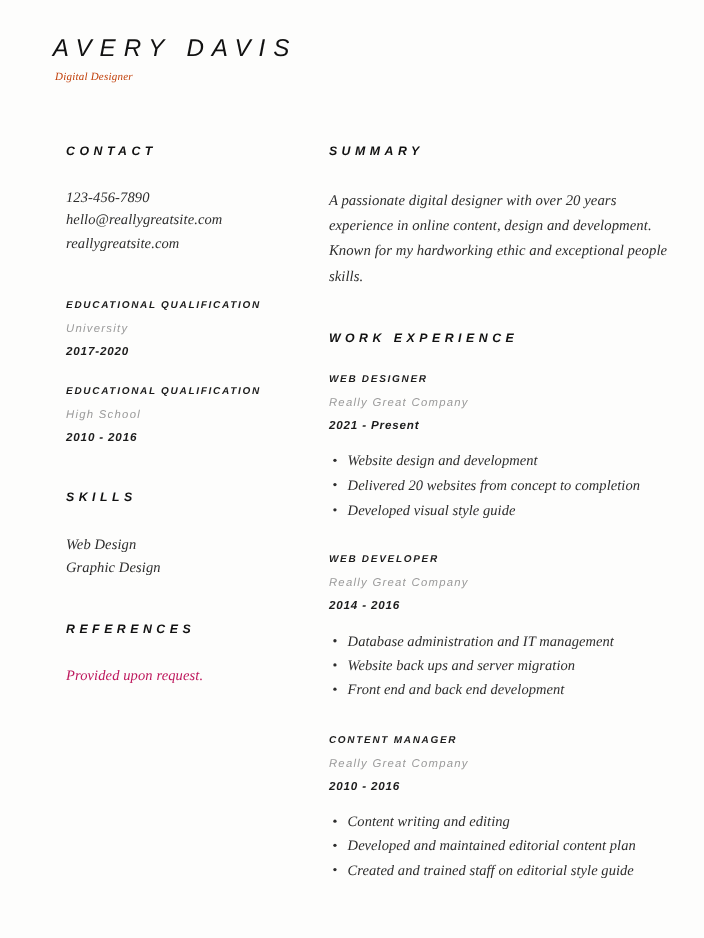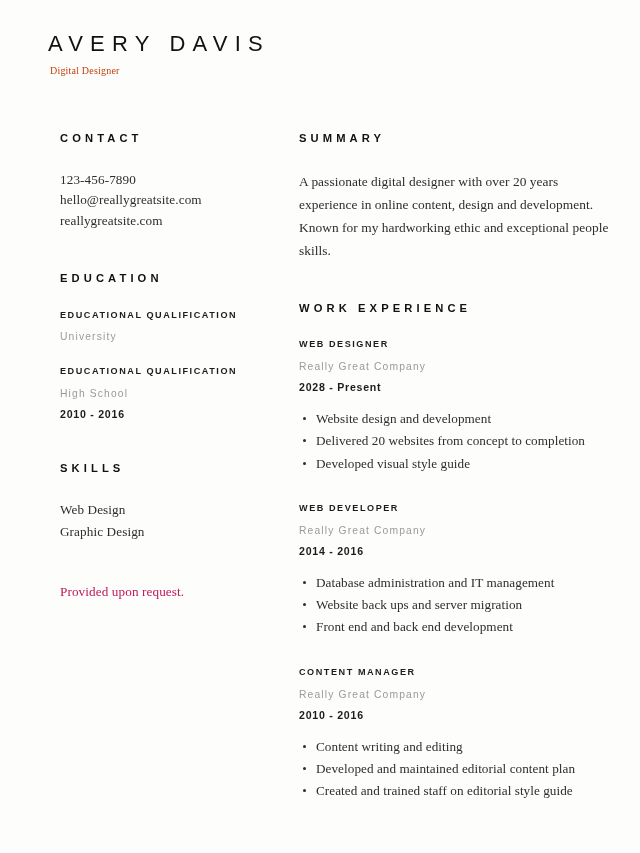--- a/index.html
+++ b/index.html
@@ -15,20 +15,21 @@
     overflow: hidden;
     position: relative;
   }
 
   .page {
     width: 640px;
     height: 608px;
     box-sizing: border-box;
     padding: 32px 30px 0 48px;
     position: relative;
+    font-style: italic;
   }
 
   
   .header {
     margin-bottom: 0;
   }
   .full-name {
     font-family: "Liberation Sans", sans-serif;
     font-size: 22px;
     font-weight: 400;
@@ -205,46 +206,47 @@
       <div class="section">
         <div class="section-heading">CONTACT</div>
         <div class="section-body">
           <div class="contact-line">123-456-7890</div>
           <div class="contact-line">hello@reallygreatsite.com</div>
           <div class="contact-line">reallygreatsite.com</div>
         </div>
       </div>
 
       <div class="section">
-        <div class="section-heading">EDUCATION</div>
         <div class="section-body">
 
           <div class="edu-entry">
             <div class="entry-label">EDUCATIONAL QUALIFICATION</div>
             <div class="entry-org">University</div>
+            <div class="entry-date">2017-2020</div>
           </div>
 
           <div class="edu-entry">
             <div class="entry-label">EDUCATIONAL QUALIFICATION</div>
             <div class="entry-org">High School</div>
             <div class="entry-date">2010 - 2016</div>
           </div>
 
         </div>
       </div>
 
       <div class="section">
         <div class="section-heading">SKILLS</div>
         <div class="section-body">
           <div class="skill-item">Web Design</div>
           <div class="skill-item">Graphic Design</div>
         </div>
       </div>
 
       <div class="section">
+        <div class="section-heading">REFERENCES</div>
         <div class="section-body">
           <div class="references-text">Provided upon request.</div>
         </div>
       </div>
 
     </div>
 
     <div class="col-right">
 
       <div class="section">
@@ -254,21 +256,21 @@
         </div>
       </div>
 
       <div class="section">
         <div class="section-heading">WORK EXPERIENCE</div>
         <div class="section-body">
 
           <div class="job-entry">
             <div class="entry-label">WEB DESIGNER</div>
             <div class="entry-org">Really Great Company</div>
-            <div class="entry-date">2028 - Present</div>
+            <div class="entry-date">2021 - Present</div>
             <ul class="job-bullets">
               <li>Website design and development</li>
               <li>Delivered 20 websites from concept to completion</li>
               <li>Developed visual style guide</li>
             </ul>
           </div>
 
           <div class="job-entry">
             <div class="entry-label">WEB DEVELOPER</div>
             <div class="entry-org">Really Great Company</div>

